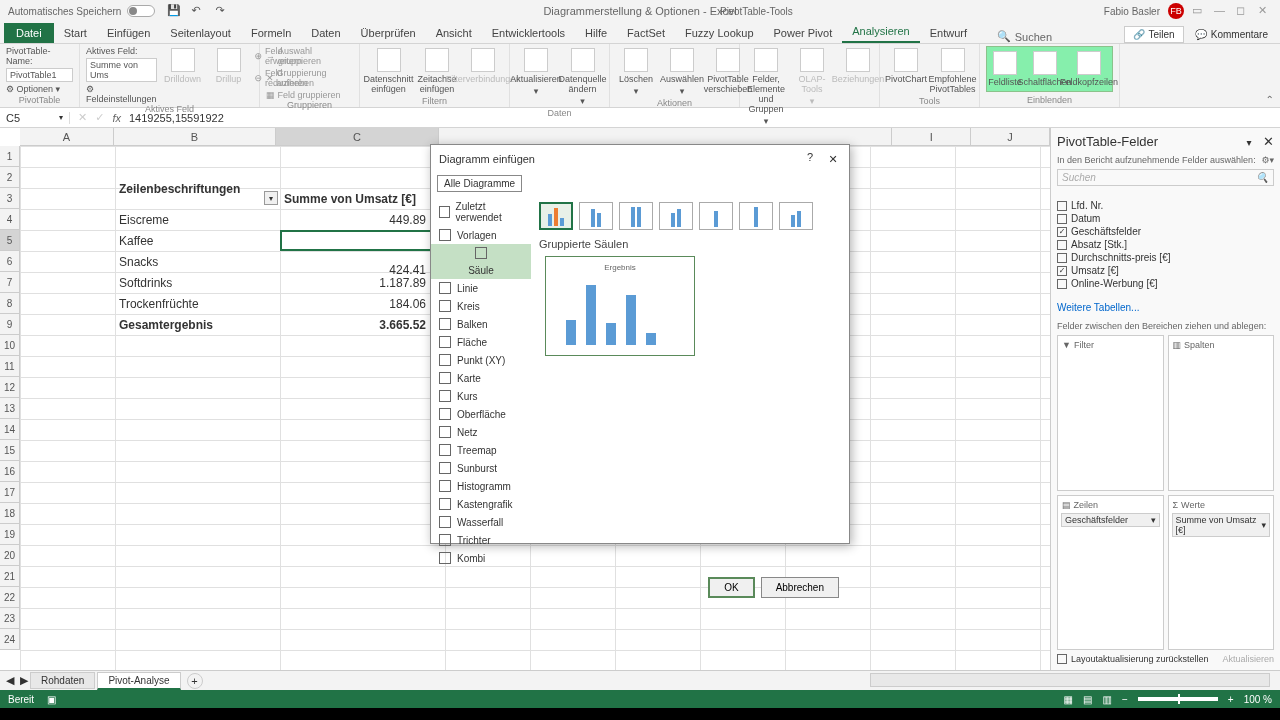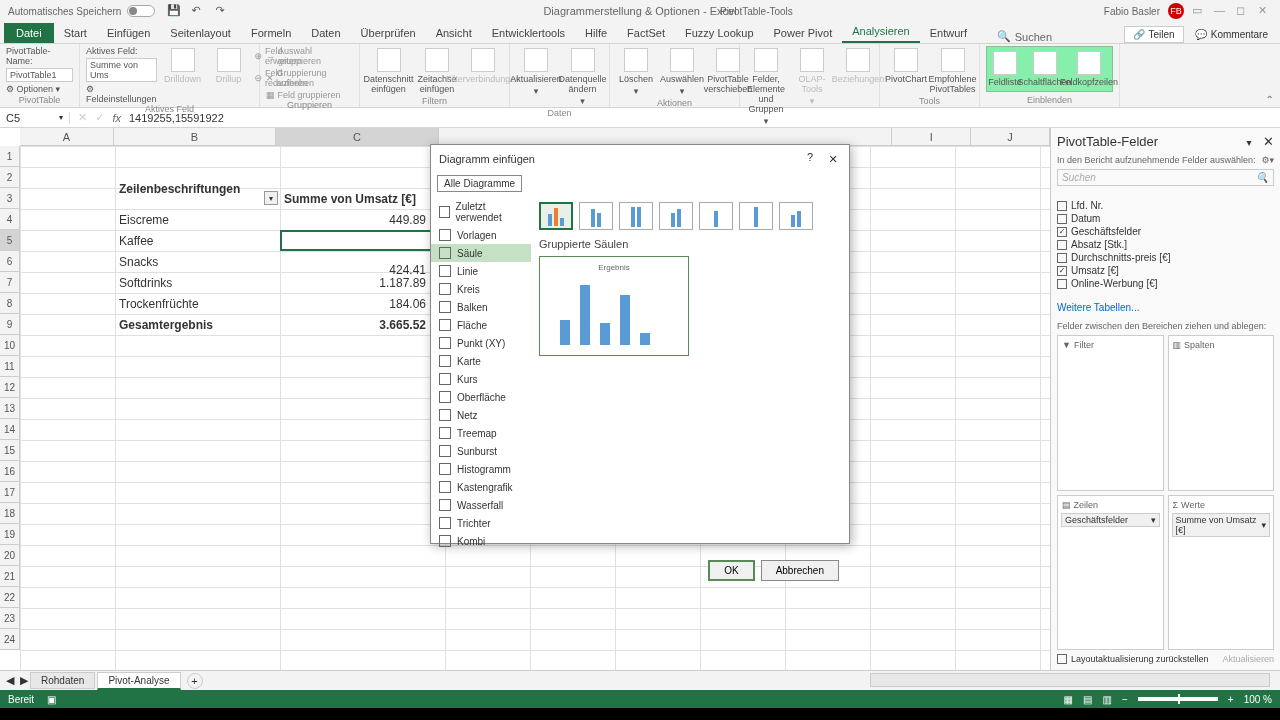--- a/index.html
+++ b/index.html
@@ -68,29 +68,29 @@
 
 .dialog { position: absolute; top: 144px; left: 430px; width: 420px; height: 400px; background: #fff; border: 1px solid #888; box-shadow: 2px 2px 10px rgba(0,0,0,0.3); z-index: 100; display: flex; flex-direction: column; }
 .dlg-title { padding: 6px 8px; font-size: 11px; display: flex; justify-content: space-between; align-items: center; }
 .dlg-title .right { display: flex; gap: 12px; }
 .dlg-close { width: 16px; height: 16px; display: flex; align-items: center; justify-content: center; cursor: pointer; }
 .dlg-tabs { padding: 2px 6px; }
 .dlg-tab { display: inline-block; padding: 2px 6px; border: 1px solid #888; background: #fff; font-size: 10px; }
 .dlg-body { flex: 1; display: flex; }
 .chart-cats { width: 100px; border-right: 0; padding: 4px 0; }
 .cat-item { display: flex; align-items: center; gap: 6px; padding: 3px 8px; font-size: 10px; cursor: pointer; }
-.cat-item.sel { background: #c5e0c5; }
+.cat-item.sel { background: #c5e0c5; flex-direction: column; }
 .cat-icon { width: 12px; height: 12px; border: 1px solid #666; }
 .chart-preview { flex: 1; padding: 8px; }
 .subtype-row { display: flex; gap: 6px; margin-bottom: 8px; }
 .subtype { width: 34px; height: 28px; border: 1px solid #aaa; display: flex; align-items: flex-end; justify-content: center; gap: 2px; padding: 2px; cursor: pointer; }
 .subtype.sel { border: 2px solid #217346; background: #e8f0e8; }
 .subtype .bar { width: 4px; background: #5b9bd5; }
 .preview-label { font-size: 11px; color: #444; margin-bottom: 6px; }
-.preview-box { width: 150px; height: 100px; border: 1px solid #5a8a5a; background: #fff; padding: 6px; position: relative; }
+.preview-box { width: 150px; height: 100px; border: 1px solid #5a8a5a; background: #fff; padding: 6px; position: relative; margin-left: 6px; }
 .preview-chart { position: absolute; bottom: 10px; left: 20px; right: 10px; top: 20px; display: flex; align-items: flex-end; gap: 10px; }
 .preview-chart .pbar { width: 10px; background: #5b9bd5; }
 .dlg-buttons { padding: 6px 10px; display: flex; justify-content: flex-end; gap: 6px; }
 .dlg-btn { padding: 3px 14px; font-size: 10px; border: 1px solid #888; background: #f0f0f0; cursor: pointer; }
 .dlg-btn.primary { border: 2px solid #5a8a5a; }
 
 
 .fieldpane { width: 230px; border-left: 1px solid #ccc; background: #f9f9f9; display: flex; flex-direction: column; padding: 6px; font-size: 10px; }
 .fp-title { font-size: 13px; color: #333; display: flex; justify-content: space-between; align-items: center; margin-bottom: 6px; }
 .fp-sub { font-size: 9px; color: #666; margin-bottom: 4px; display: flex; justify-content: space-between; align-items: center; }

